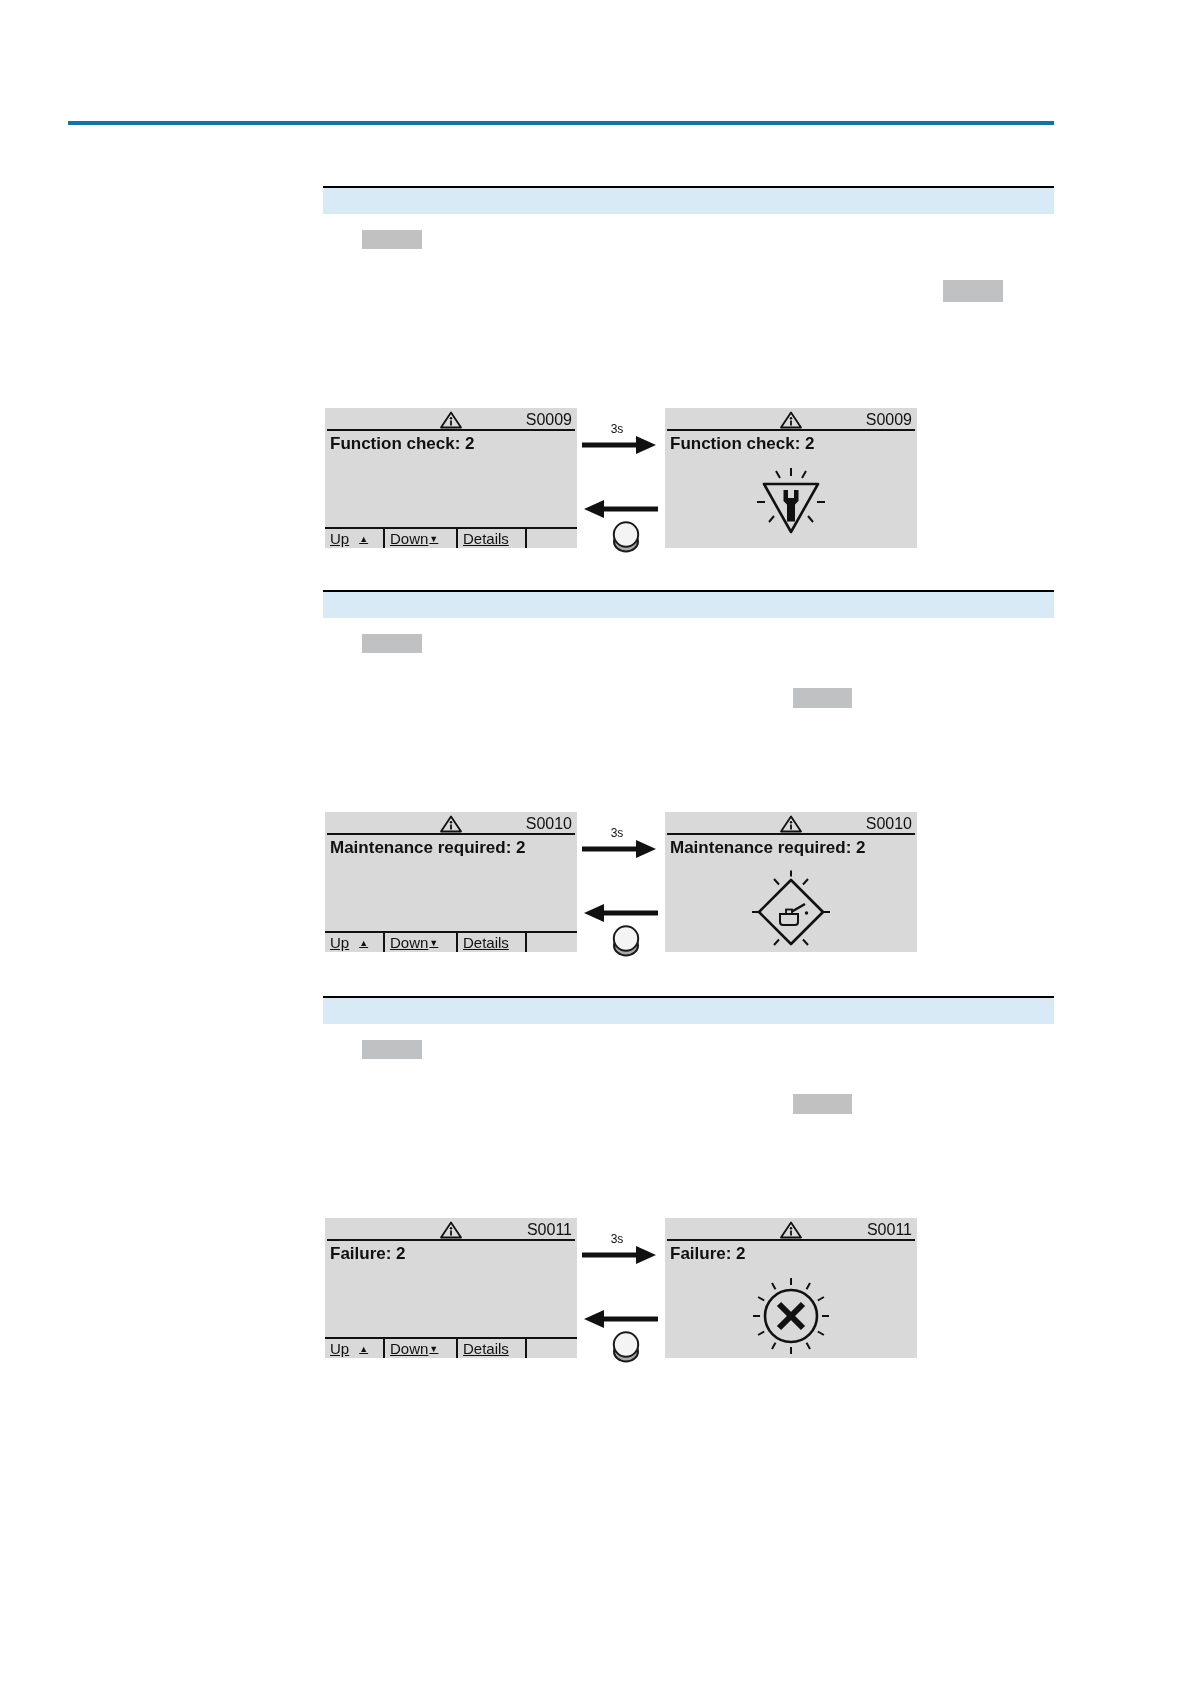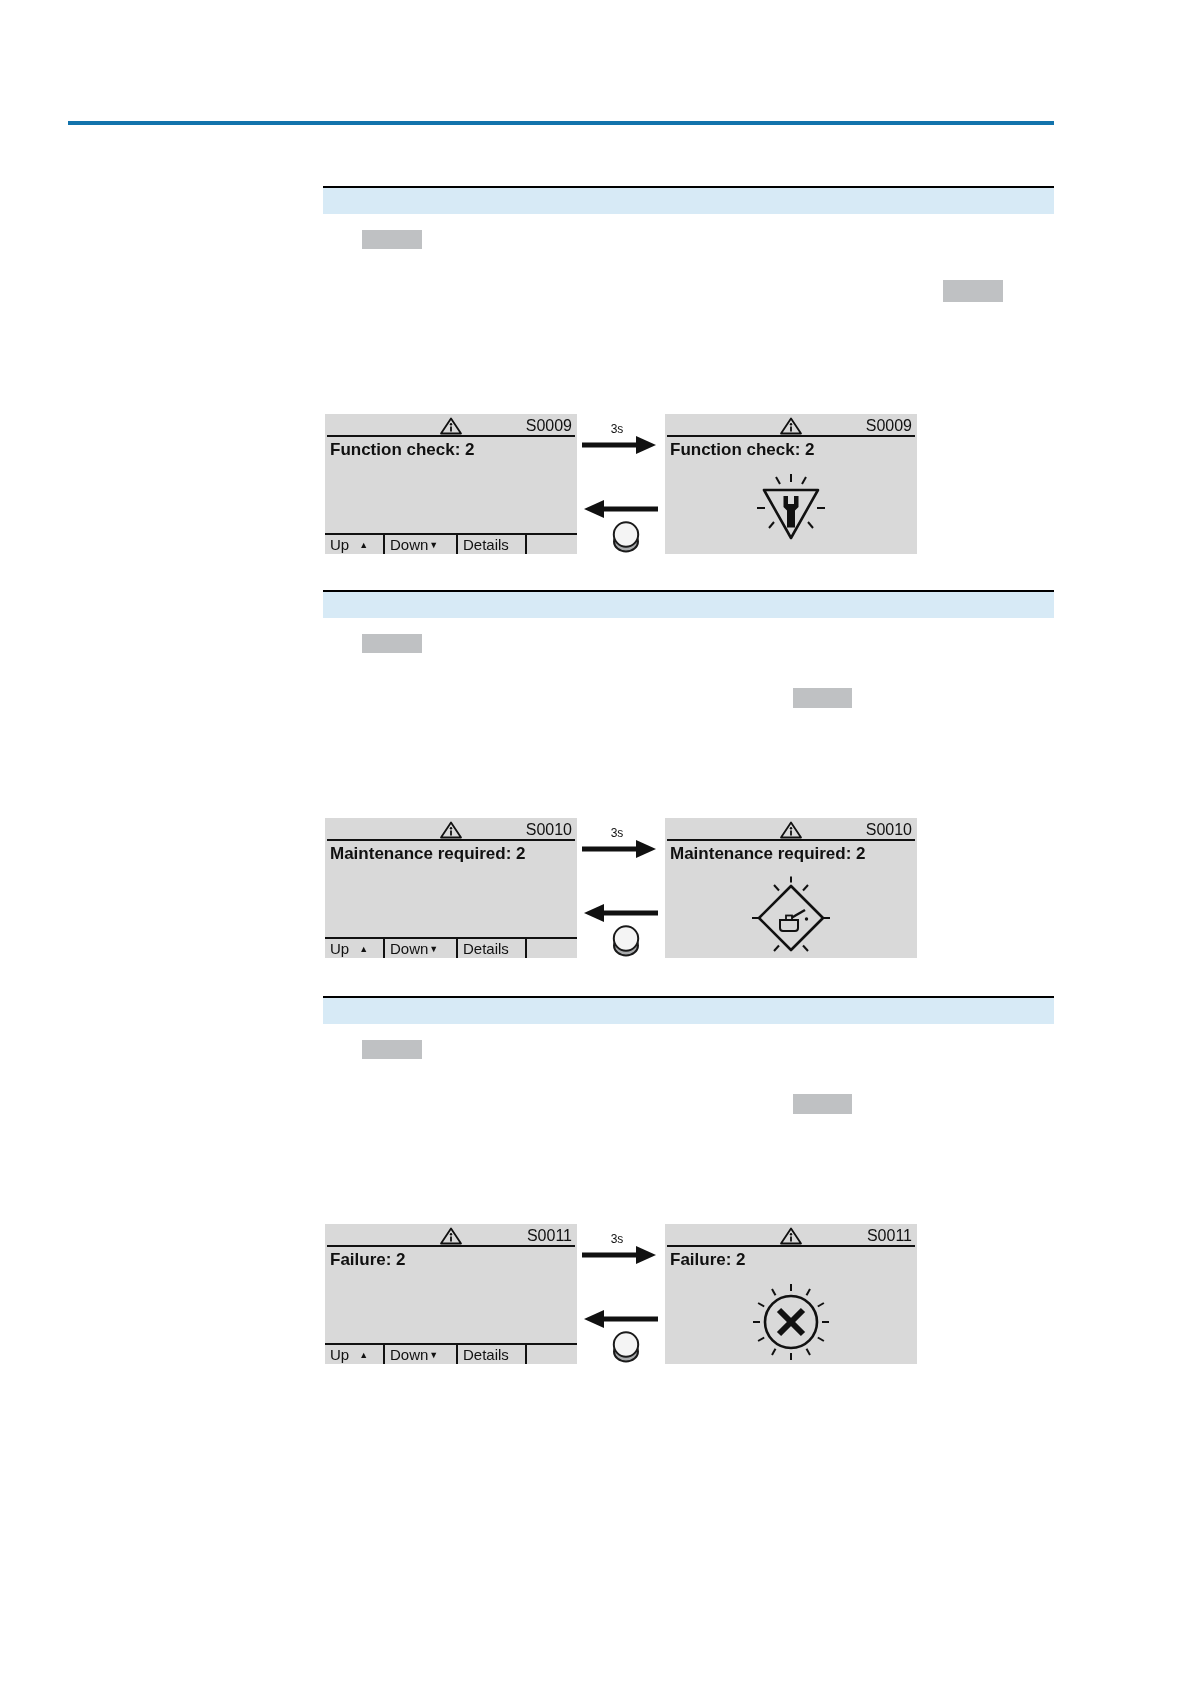--- a/index.html
+++ b/index.html
@@ -7,30 +7,30 @@
         font-family:"Liberation Sans",sans-serif;color:#111;}
   .toprule{position:absolute;left:68px;top:121px;width:986px;height:4px;background:var(--accent-blue);}
   .sec{position:absolute;left:0;width:1191px;height:400px;}
   .s0{top:186px}.s1{top:590px}.s2{top:996px}
   .sec-topline{position:absolute;left:323px;top:0;width:731px;height:2px;background:#000;}
   .sec-bar{position:absolute;left:323px;top:2px;width:731px;height:26px;background:var(--header-bar-blue);}
   .ph{position:absolute;background:var(--placeholder-gray);}
   .ph-a{left:362px;top:44px;width:60px;height:19px;}
   .ph-b1{left:943px;top:94px;width:60px;height:22px;}
   .ph-b2{left:793px;top:98px;width:59px;height:20px;}
-  .panel{position:absolute;top:228px;width:252px;height:140px;background:var(--panel-gray);}
+  .panel{position:absolute;top:222px;width:252px;height:140px;background:var(--panel-gray);}
   .pl{left:325px}.pr{left:665px}
   .p-tri{position:absolute;left:50%;top:3px;transform:translateX(-50%);}
   .p-code{position:absolute;right:5px;top:3px;font-size:16px;}
   .p-rule{position:absolute;left:2px;right:2px;top:21px;height:2px;background:#111;}
   .p-title{position:absolute;left:5px;top:26px;font-size:17px;font-weight:bold;white-space:nowrap;text-align:right;}
   .p-foot{position:absolute;left:0;right:0;top:119px;bottom:0;border-top:2px solid #111;
           display:flex;font-size:15px;}
   .fcell{display:flex;align-items:center;padding-left:5px;box-sizing:border-box;}
-  .b{border-right:2px solid #111;}
+  .b{border-right:2px solid #111;text-decoration:underline;}
   .f1{width:60px}.f2{width:73px}.f3{width:69px}.f4{flex:1}
   .gup{font-size:9px;margin-left:10px;}
   .gdn{font-size:9px;margin-left:1px;}
   .p-sym{position:absolute;left:50%;top:58px;transform:translateX(-50%);}
   .mid3s{position:absolute;left:592px;top:236px;width:50px;text-align:center;font-size:12px;}
   .arr{position:absolute;left:580px;}
   .arr-r{top:249px}.arr-l{top:313px}
   .btn{position:absolute;left:609px;top:334px;}
   svg{display:block}
 </style>

